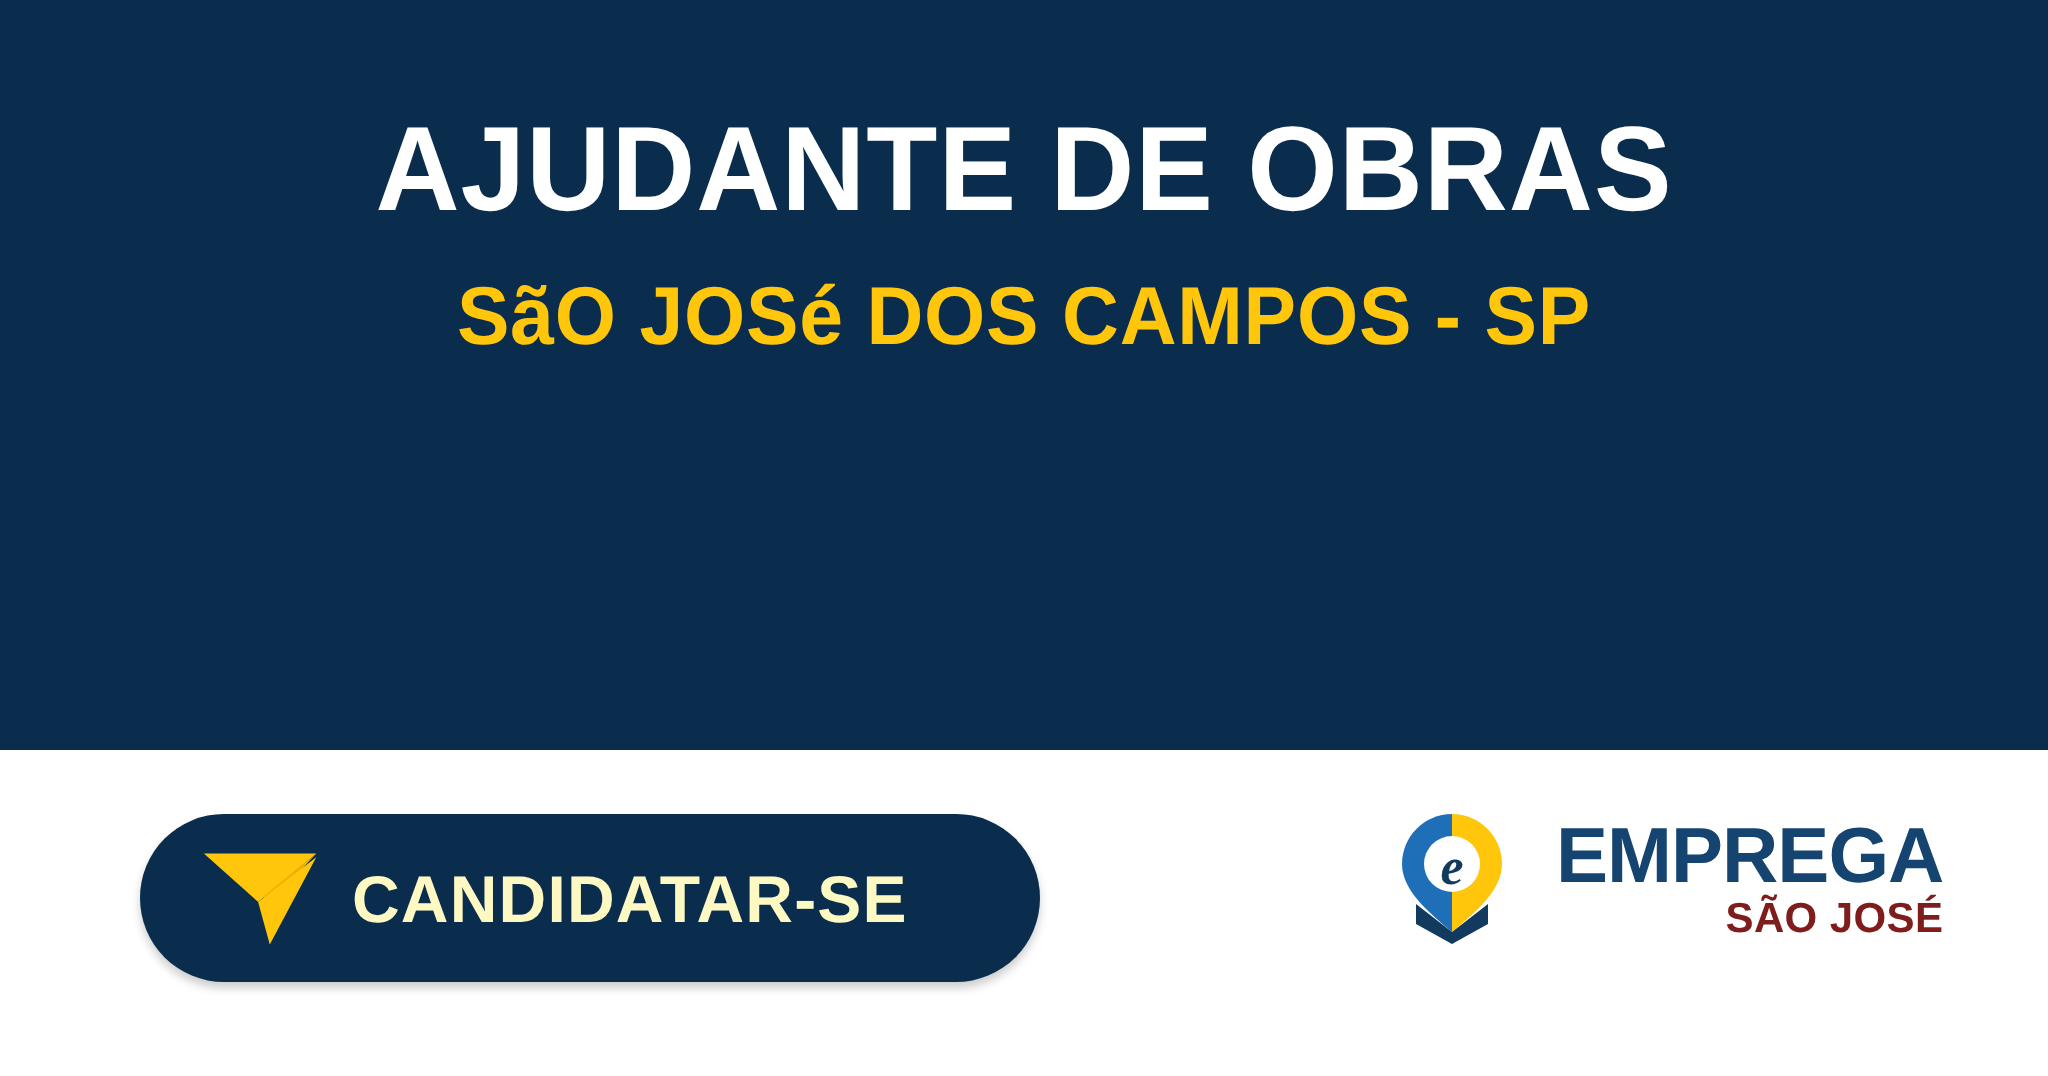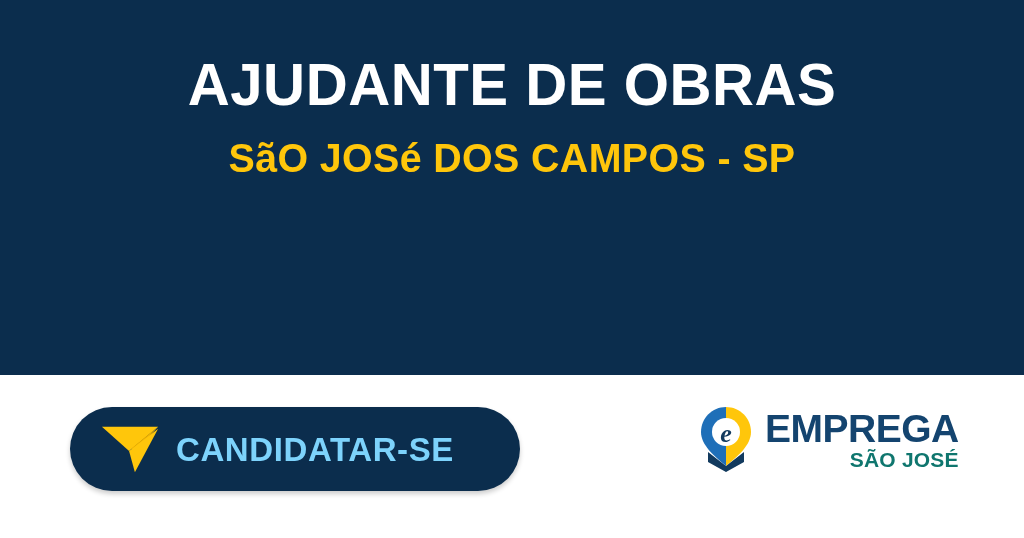--- a/index.html
+++ b/index.html
@@ -104,21 +104,21 @@
 
   .cta-icon {
     width: 62px;
     height: 62px;
     flex: 0 0 62px;
     display: block;
     margin-right: 14px;
   }
 
   .cta-label {
-    color: #7dd3fc;
+    color: #fef9c3;
     font-family: "Liberation Sans", "DejaVu Sans", sans-serif;
     font-weight: 700;
     font-size: 33px;
     letter-spacing: 0.6px;
     line-height: 1;
     white-space: nowrap;
   }
 
   
   .brand-logo {
@@ -133,39 +133,39 @@
 
   .brand-pin {
     width: 58px;
     height: 66px;
     flex: 0 0 58px;
     display: block;
   }
 
   .brand-words {
     display: block;
-    margin-left: 10px;
+    margin-left: 23px;
     padding-top: 2px;
   }
 
   .brand-name {
     display: block;
     color: #14446f;
     font-family: "Liberation Sans", "DejaVu Sans", sans-serif;
     font-weight: 700;
     font-size: 39px;
     line-height: 0.95;
     letter-spacing: -0.5px;
     white-space: nowrap;
   }
 
   .brand-sub {
     display: block;
     text-align: right;
-    color: #0f766e;
+    color: #7f1d1d;
     font-family: "Liberation Sans", "DejaVu Sans", sans-serif;
     font-weight: 700;
     font-size: 21px;
     line-height: 1;
     padding-top: 2px;
     letter-spacing: 0.2px;
     white-space: nowrap;
   }
 </style>
 </head>

